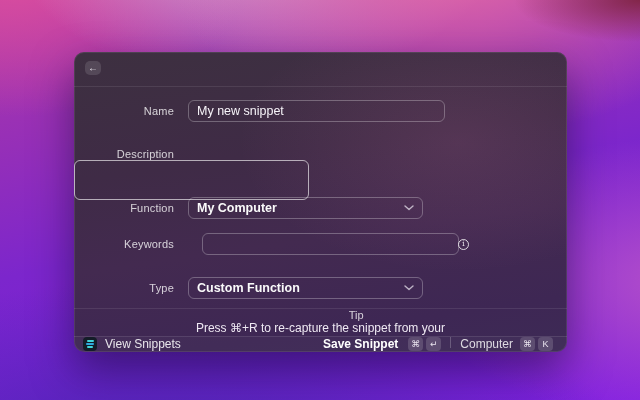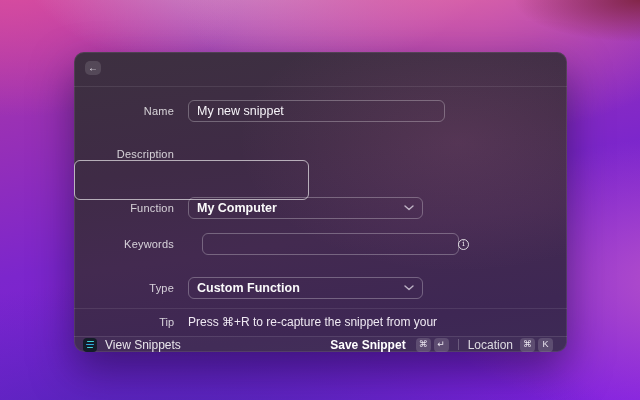--- a/index.html
+++ b/index.html
@@ -73,30 +73,30 @@
 
   .info-badge{
     margin-left:7px; width:11px; height:11px; border-radius:50%;
     border:1px solid rgba(255,255,255,.8);
     display:flex; align-items:center; justify-content:center;
     font-size:7.5px; font-style:normal; color:rgba(255,255,255,.9);
     font-family:"DejaVu Serif",serif; line-height:1;
   }
 
   .sep{ height:1px; background:rgba(255,255,255,.09); margin-top:5px; }
-  .tip-row{ height:26px; display:flex; align-items:center; }
+  .tip-row{ height:26px; display:flex; align-items:center;flex-direction:column; }
   .tip-row .lbl{ width:114px; flex:none; text-align:right; padding-right:14px;
     font-size:11px; color:rgba(255,255,255,.78); }
   .tip-text{ font-size:12px; color:#efe9f3; white-space:nowrap; }
 
   
   .footer{
     height:16px; flex:none; border-top:1px solid rgba(255,255,255,.1);
     background:rgba(255,255,255,.025);
-    display:flex; align-items:center; padding:0 14px 0 9px;
+    display:flex; align-items:flex-start; padding:0 14px 0 9px;
   }
   .snippet-icon{
     width:14px; height:14px; border-radius:4px; background:#141d28;
     display:flex; flex-direction:column; align-items:center; justify-content:center;
     gap:1.5px; flex:none;
   }
   .snippet-icon i{ display:block; height:1.5px; border-radius:1px; background:#3fd4da; }
   .snippet-icon i:nth-child(1){ width:7px; }
   .snippet-icon i:nth-child(2){ width:8px; background:#2ea9e0; }
   .snippet-icon i:nth-child(3){ width:6px; }
@@ -192,18 +192,18 @@
       </div>
     <span class="footer-left-label">View Snippets</span>
     <div class="footer-spacer"></div>
 
     <span class="save-label">Save Snippet</span>
     <span class="key">⌘</span>
     <span class="key">↵</span>
 
     <span class="vdiv"></span>
 
-    <span class="actions-label">Location</span>
+    <span class="actions-label">Computer</span>
     <span class="key">⌘</span>
     <span class="key">K</span>
   </div>
 
 </div>
 
 </body></html>

